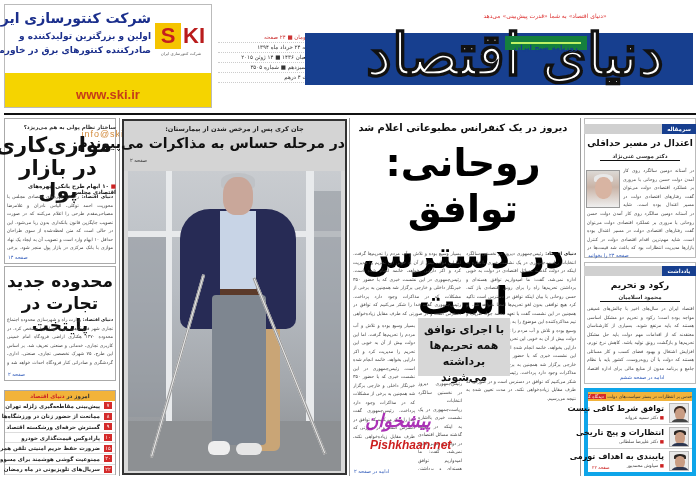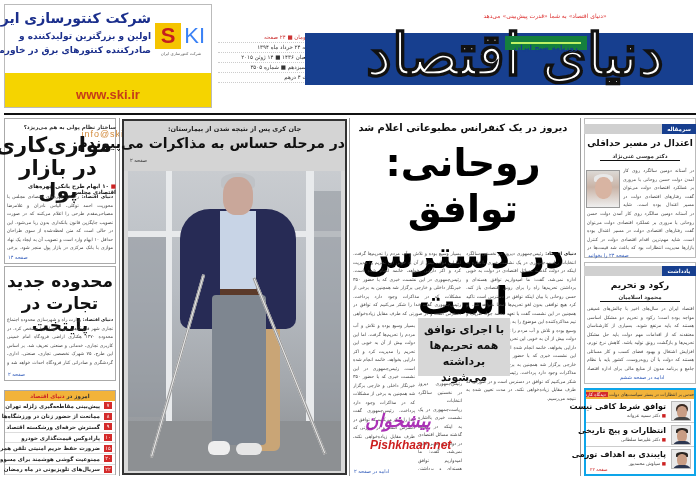--- a/index.html
+++ b/index.html
@@ -9,21 +9,21 @@
   .abs { position: absolute; }
 
   
   .ad-box { left: 4px; top: 4px; width: 208px; height: 104px; border: 1px solid #bbb; background: #fff; direction: rtl; }
   .ad-top { position: absolute; left: 0; top: 0; width: 100%; height: 71px; background: #fff; }
   .ad-bottom { position: absolute; left: 0; bottom: 0; width: 100%; height: 34px; background: #f5d400; text-align: center; }
   .ad-title { position: absolute; right: 60px; top: 5px; font-size: 14px; font-weight: bold; color: #1b2f8c; white-space: nowrap; }
   .ad-line { position: absolute; right: 60px; font-size: 9px; font-weight: bold; color: #1b2f8c; white-space: nowrap; }
   .ad-logo { position: absolute; right: 6px; top: 12px; width: 50px; height: 36px; }
   .ad-logo .logo-s { position:absolute; left:0; top:6px; width:26px; height:26px; background:#f5c400; color:#c41e1e; font-weight:bold; font-size:22px; line-height:26px; text-align:center; font-family:"Liberation Sans", sans-serif; }
-  .ad-logo .logo-ki { position:absolute; left:22px; top:6px; width:28px; height:26px; color:#3b82f6; font-weight:normal; font-size:22px; line-height:26px; font-family:"Liberation Sans", sans-serif; }
+  .ad-logo .logo-ki { position:absolute; left:22px; top:6px; width:28px; height:26px; color:#b91c1c; font-weight:bold; font-size:22px; line-height:26px; font-family:"Liberation Sans", sans-serif; }
   .ad-logo .logo-sub { position:absolute; left:0; top:34px; width:52px; font-size:4px; color:#555; text-align:center; }
   .ad-url { display:block; font-family:"Liberation Sans", sans-serif; font-size:13px; font-weight:bold; color:#c63c1a; line-height:16px; margin-top:14px; direction:ltr; }
   .ad-mail { display:block; font-family:"Liberation Sans", sans-serif; font-size:9px; color:#d28a3a; letter-spacing:1px; direction:ltr;margin-top:26px; }
 
   .issue-info { left: 218px; top: 33px; width: 100px; font-size: 5.5px; line-height: 9px; color: #333; text-align: right; direction: rtl; }
   .issue-info div { border-bottom: 1px dotted #ccc; white-space: nowrap; }
   .issue-info .price { color: #c33; }
 
   .nameplate-band { left: 305px; top: 33px; width: 388px; height: 52px; background: #173f8f; }
   .nameplate-text { left: 330px; top: 10px; width: 370px; height: 90px; font-size: 58px; font-weight: bold; color: #fff; text-align: center; line-height: 90px; -webkit-text-stroke: 1.5px #111; letter-spacing: -2px; font-family: "DejaVu Serif", serif; }
@@ -85,21 +85,21 @@
 
   
   .rc-label { left: 584px; height: 10px; width: 112px; background: #d0d0d0; }
   .rc-label span { position:absolute; right:0; top:0; height:10px; width:34px; background:#173f8f; color:#fff; font-size:5.5px; line-height:10px; text-align:center; font-weight:bold; }
   .rc-title { left: 584px; width: 112px; text-align: center; font-size: 9px; font-weight: bold; color: #111; }
   .rc-author { left: 600px; width: 80px; text-align: center; font-size: 5.5px; font-weight: bold; color: #333; border-bottom: 1px solid #111; padding-bottom: 1px; }
   .rc-photo { left: 586px; top: 170px; width: 34px; height: 38px; background: linear-gradient(180deg,#dcd9d5 0%,#c9b3a6 45%,#efefef 100%); border: 1px solid #999; }
   .rc-photo .face { position:absolute; left:8px; top:6px; width:17px; height:22px; border-radius:45%; background:#d8b4a2; }
   .rc-photo .hair { position:absolute; left:7px; top:3px; width:19px; height:8px; border-radius:50% 50% 20% 20%; background:#e8e8e8; }
 
-  .rc-interviews { left: 584px; top: 388px; width: 112px; height: 88px; border: 2px solid #0ea5e9; }
+  .rc-interviews { left: 584px; top: 388px; width: 112px; height: 88px; border: 4px solid #0ea5e9; }
   .rc-int-head { height: 9px; background: #f2b33a; font-size: 4.5px; line-height: 9px; text-align: center; color: #333; white-space: nowrap; overflow: hidden; }
   .rc-int-head .hl { background:#d42b2b; color:#fff; padding:0 2px; }
   .int-item { position: relative; height: 24px; border-bottom: 1px solid #ccc; }
   .int-title { position:absolute; right: 28px; top: 3px; font-size: 8px; font-weight: bold; color: #111; white-space: nowrap; }
   .int-name { position:absolute; right: 28px; top: 14px; font-size: 4.5px; color: #444; white-space: nowrap; }
   .int-name .bul { color:#c22; }
   .int-photo { position:absolute; right: 3px; top: 2px; width: 20px; height: 20px; background:#e9e9e9; border:1px solid #bbb; overflow:hidden; }
   .int-photo .face { position:absolute; left:5px; top:4px; width:10px; height:12px; border-radius:45%; background:#c99d84; }
   .int-photo .hair { position:absolute; left:4px; top:2px; width:12px; height:5px; border-radius:50% 50% 10% 10%; background:#2a2522; }
   .int-photo .body { position:absolute; left:1px; top:15px; width:18px; height:8px; border-radius:6px 6px 0 0; background:#2c3650; }
@@ -189,21 +189,21 @@
       <span class="toc-label">ممنوعیت گوشی هوشمند برای مسوولان</span>
     </div>
   <div class="toc-item">
       <span class="toc-num">۲۲</span>
       <span class="toc-label">سریال‌های تلویزیونی در ماه رمضان</span>
     </div>
 </div>
 
 <div class="abs photo-frame">
   <div class="photo-caption-area">
-    <div class="photo-kicker">جان کری پس از نتیجه شدن از بیمارستان:</div>
+    <div class="photo-kicker">جان کری پس از مرخص شدن از بیمارستان:</div>
     <div class="photo-head">در مرحله حساس به مذاکرات می‌پیوندم</div>
     <div class="photo-pg">صفحه ۲</div>
   </div>
   <div class="photo-img">
     <div class="door-frame" style="left:0; top:60px; width:213px; height:6px;"></div>
     <div class="door-frame" style="left:38px; top:0; width:6px; height:280px;"></div>
     <div class="door-frame" style="left:178px; top:0; width:8px; height:280px;"></div>
     <div class="door-glass" style="left:186px; top:20px; width:27px; height:230px;"></div>
     <div class="door-glass" style="left:0; top:66px; width:38px; height:180px;"></div>
     <div class="floor"></div>

